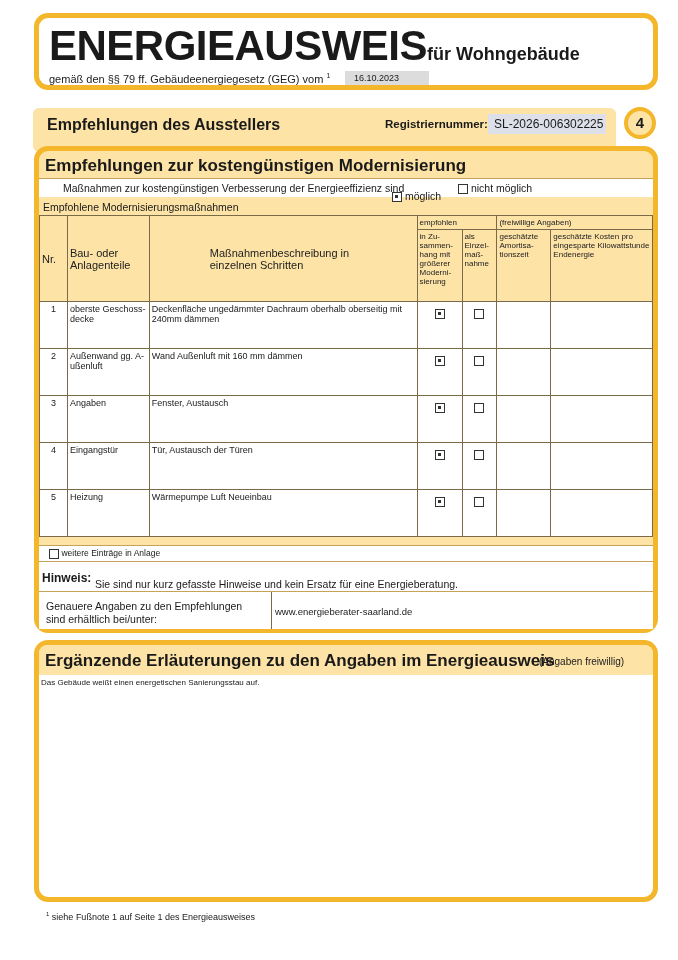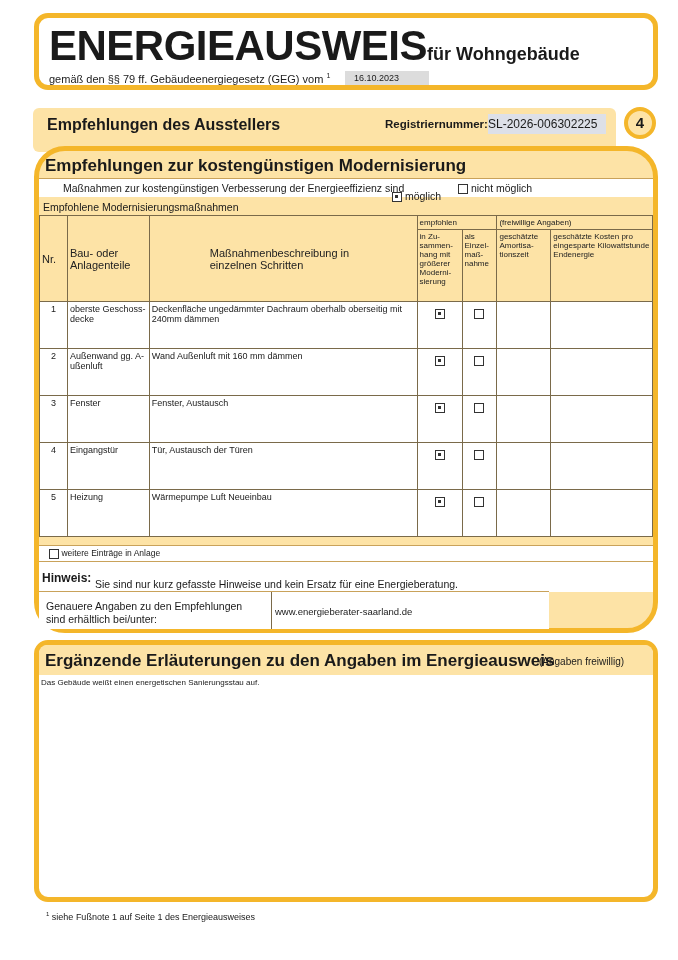--- a/index.html
+++ b/index.html
@@ -8,24 +8,24 @@
   .box { position:absolute; border:5px solid #f4b62a; border-radius:14px; box-sizing:border-box; background:#fff; }
   .header-box { left:34px; top:13px; width:624px; height:77px; }
   .title { position:absolute; left:10px; top:4px; font-size:42px; font-weight:bold; letter-spacing:-0.5px; line-height:48px; }
   .title-sub { position:absolute; left:388px; top:26px; font-size:18px; font-weight:bold; }
   .geg { position:absolute; left:10px; top:54px; font-size:11px; color:#222; }
   .date-field { position:absolute; left:306px; top:53px; width:84px; height:14px; background:#dcdcdc; font-size:9px; line-height:14px; padding-left:9px; box-sizing:border-box; }
 
   .aus-bar { position:absolute; left:33px; top:108px; width:583px; height:44px; background:#fde3a6; border-radius:6px; }
   .aus-title { position:absolute; left:14px; top:8px; font-size:16px; font-weight:bold; }
   .reg-label { position:absolute; left:352px; top:10px; font-size:11.5px; font-weight:bold; }
-  .reg-field { position:absolute; left:455px; top:6px; width:118px; height:20px; background:#dde0e8; font-size:12px; line-height:20px; box-sizing:border-box; }
+  .reg-field { position:absolute; left:455px; top:6px; width:118px; height:20px; background:#dde0e8; font-size:12px; line-height:20px; padding-left:6px; box-sizing:border-box; }
   .page-num { position:absolute; left:624px; top:107px; width:32px; height:32px; border:4px solid #f4b62a; border-radius:50%; box-sizing:border-box; background:#fde3a6; font-weight:bold; font-size:15px; text-align:center; line-height:24px; }
 
-  .main-box { left:34px; top:146px; width:624px; height:487px; background:#fde3a6;border-radius:31px; }
+  .main-box { left:34px; top:146px; width:624px; height:487px; background:#fde3a6; }
   .sec-title { position:absolute; left:6px; top:5px; font-size:17px; font-weight:bold; }
   .row-white { position:absolute; background:#fff; border-top:1px solid #c9a25a; }
   .cb { display:inline-block; width:8px; height:8px; border:1px solid #333; background:#fff; position:relative; vertical-align:middle; }
   .cb.checked::after { content:""; position:absolute; left:2px; top:2px; width:3px; height:3px; background:#333; }
   .t9 { font-size:10.5px; }
 
   table.mt { position:absolute; left:0px; top:64px; width:614px; border-collapse:collapse; }
   table.mt td { border:1px solid #7a6a4a; font-size:9px; vertical-align:top; padding:2px 2px; box-sizing:border-box; }
   table.mt tr.hd td { background:#fde3a6; color:#222; }
   table.mt tr.data td { background:#fff; height:47px; }
@@ -110,21 +110,21 @@
           <td style="text-align: center;">2</td>
           <td>Außenwand gg. A-ußenluft</td>
           <td>Wand Außenluft mit 160 mm dämmen</td>
           <td style="text-align: center; padding-top: 6px;"><span class="cb checked"></span></td>
           <td style="text-align: center; padding-top: 6px;"><span class="cb"></span></td>
           <td></td>
           <td></td>
         </tr>
         <tr class="data">
           <td style="text-align: center;">3</td>
-          <td>Fenster</td>
+          <td>Angaben</td>
           <td>Fenster, Austausch</td>
           <td style="text-align: center; padding-top: 6px;"><span class="cb checked"></span></td>
           <td style="text-align: center; padding-top: 6px;"><span class="cb"></span></td>
           <td></td>
           <td></td>
         </tr>
         <tr class="data">
           <td style="text-align: center;">4</td>
           <td>Eingangstür</td>
           <td>Tür, Austausch der Türen</td>
@@ -148,21 +148,21 @@
   <div class="row-white t9" style="left:0;top:394px;width:614px;height:16px;font-size:8.5px;">
     <span class="abs" style="left:10px;top:2px;">
       <span class="cb"></span>
       <span>weitere Einträge in Anlage</span>
     </span>
   </div>
   <div class="row-white" style="left:0;top:410px;width:614px;height:30px;">
     <span class="abs" style="left:3px;top:9px;font-size:12px;font-weight:bold;">Hinweis:</span>
     <span class="abs" style="left:56px;top:16px;font-size:10.5px;">Sie sind nur kurz gefasste Hinweise und kein Ersatz für eine Energieberatung.</span>
   </div>
-  <div class="row-white" style="left:0;top:440px;width:510px;height:37px;">
+  <div class="row-white" style="left:0;top:440px;width:614px;height:37px;">
     <span class="abs" style="left:7px;top:8px;font-size:10.5px;">Genauere Angaben zu den Empfehlungen</span>
     <span class="abs" style="left:7px;top:21px;font-size:10.5px;">sind erhältlich bei/unter:</span>
     <span class="abs" style="left:232px;top:0;width:1px;height:37px;background:#7a6a4a;"></span>
     <span class="abs" style="left:236px;top:14px;font-size:9.5px;">www.energieberater-saarland.de</span>
   </div>
 </div>
 
 <div class="box erg-box">
   <div class="erg-head">
     <div class="erg-title">Ergänzende Erläuterungen zu den Angaben im Energieausweis</div>

